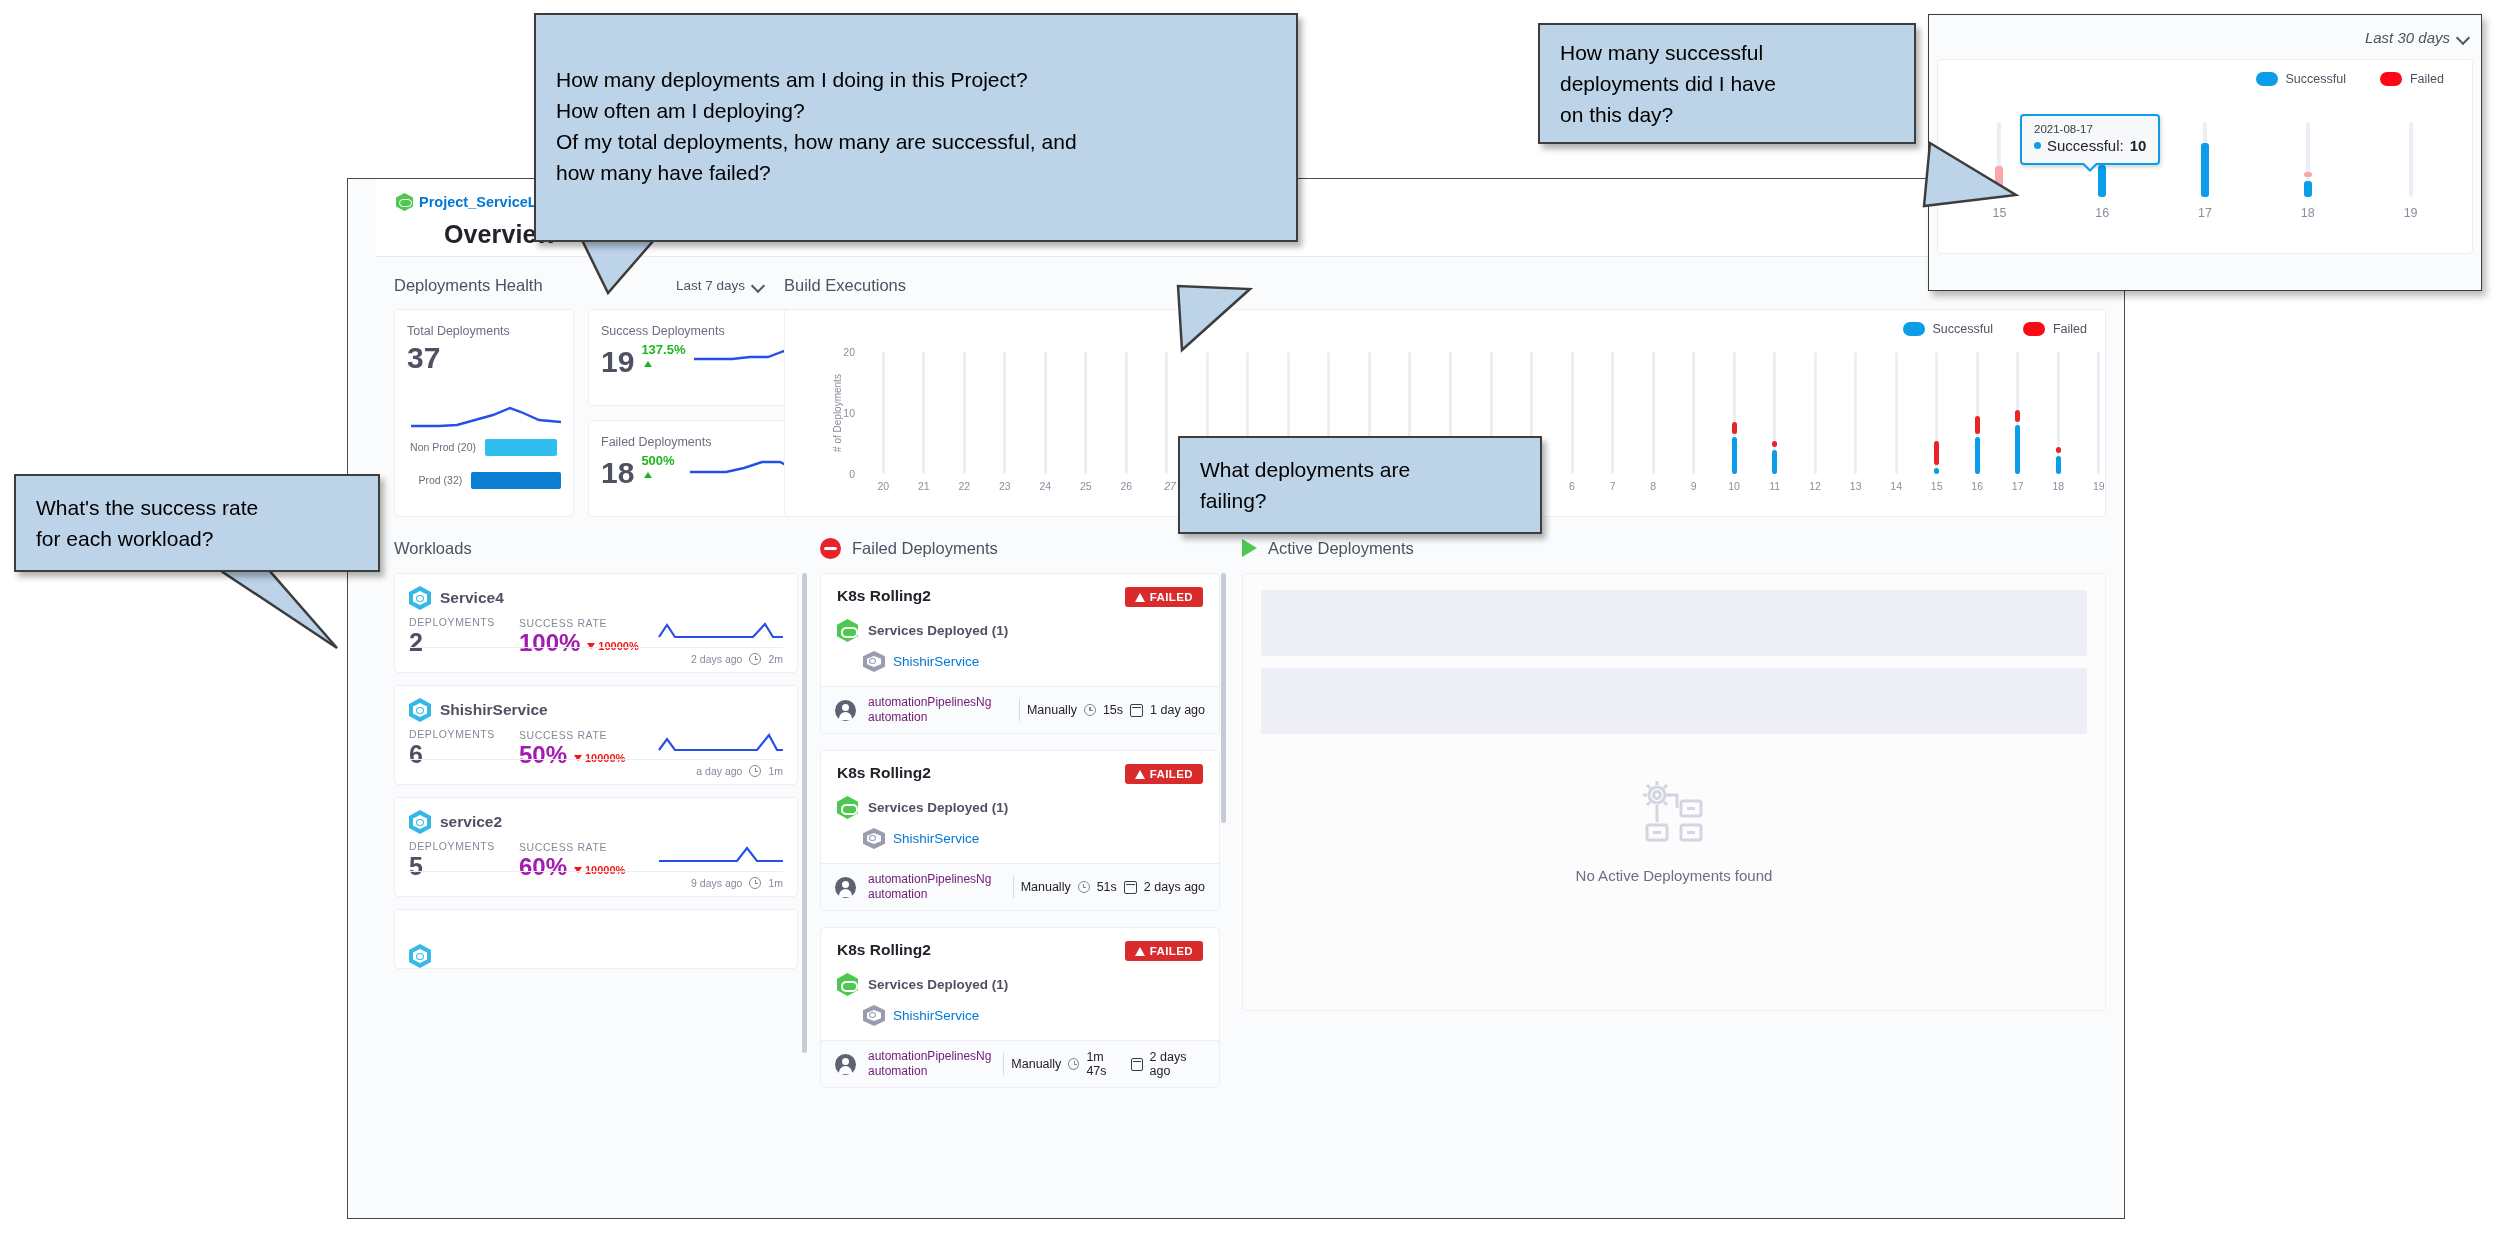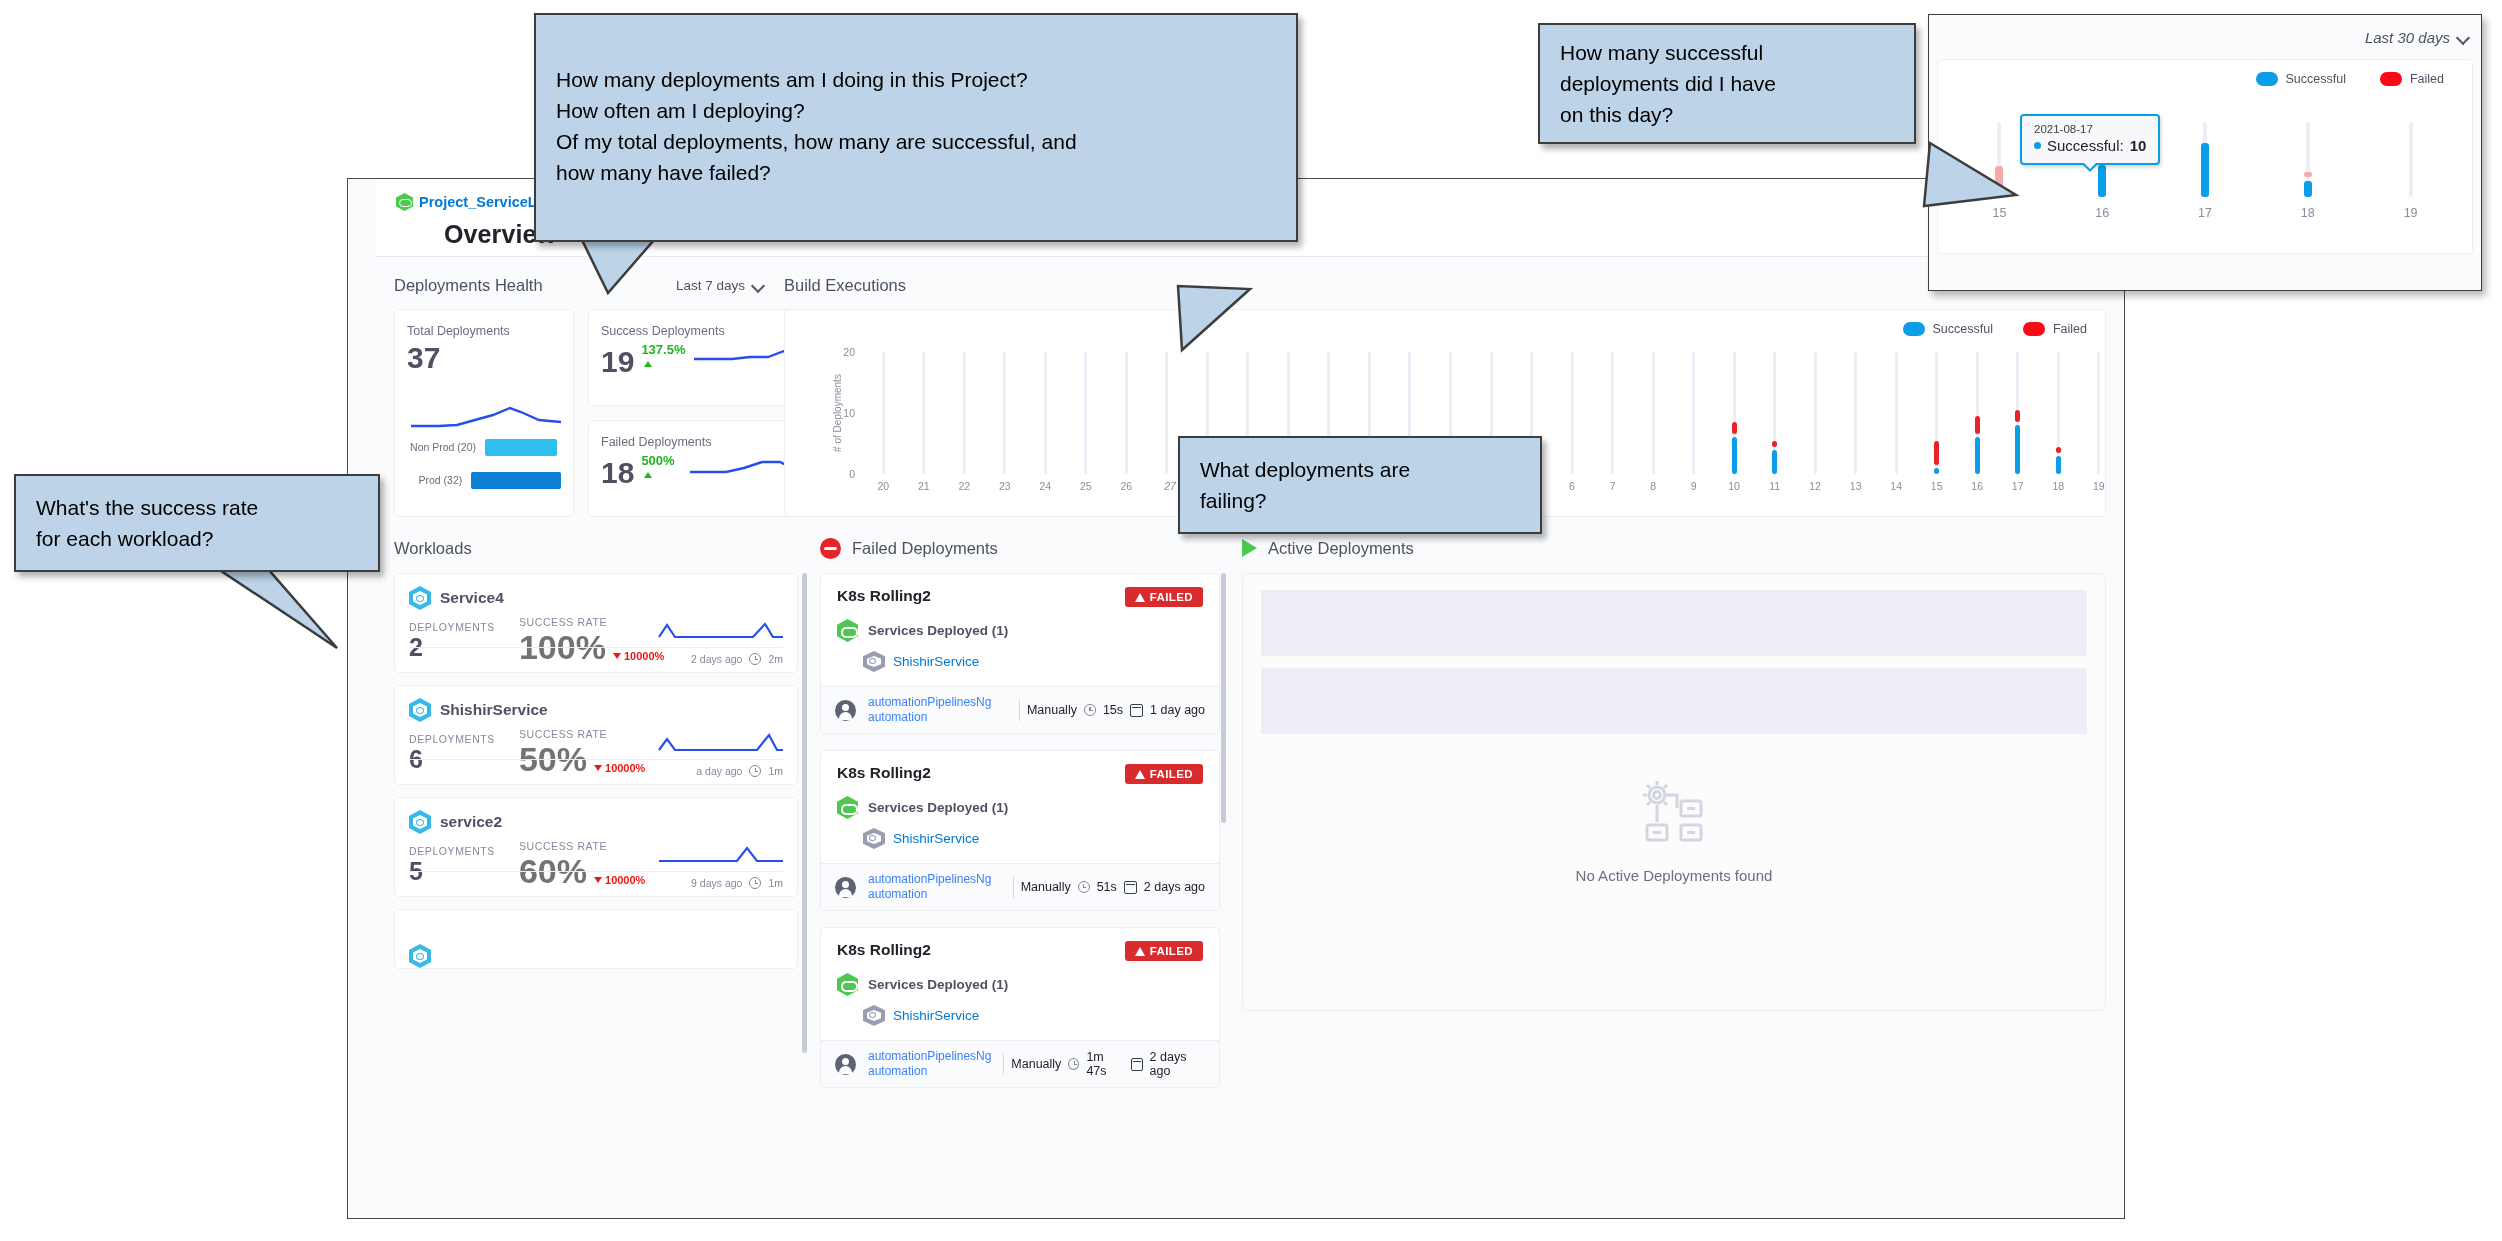--- a/index.html
+++ b/index.html
@@ -139,21 +139,21 @@
     clip-path: polygon(50% 0%, 100% 25%, 100% 75%, 50% 100%, 0% 75%, 0% 25%);
   }
   .hex-dot { position: absolute; left: 7px; top: 8.5px; width: 8px; height: 7px; border: 1.8px solid #36b9e8; border-radius: 50%; z-index: 2;}
   .hex-ico.gray::before { background: #9a9cb0; }
   .hex-ico.gray .hex-dot { border-color: #9a9cb0; }
   .wl-name { font-size: 15.5px; font-weight: 700; color: #4f5162; }
   .wl-stats { display: flex; align-items: center; margin-top: 6px; }
   .wl-stat { margin-right: 24px; }
   .wl-stat .cap { font-size: 10.5px; color: #86889a; letter-spacing: .6px; }
   .wl-dep { font-size: 25px; font-weight: 700; color: #4f5162; }
-  .wl-rate { font-size: 34px; font-weight: 700; color: #737373; }
+  .wl-rate { font-size: 24px; font-weight: 700; color: #a21caf; }
   .wl-delta { font-size: 11px; font-weight: 700; color: #f01717; padding-bottom: 5px; }
   .tri-dn { display:inline-block; width:0; height:0; border-left:4.5px solid transparent; border-right:4.5px solid transparent; border-top:6px solid #f01717; margin-right:3px; vertical-align: 1px;}
   .wl-spark { position: absolute; right: 12px; top: 44px; width: 128px; }
   .wl-foot {
     position: absolute; left: 14px; right: 14px; bottom: 7px;
     border-top: 1px solid #eceef2; padding-top: 5px;
     display: flex; justify-content: flex-end; align-items: center; gap: 7px;
     font-size: 10.5px; color: #86889a;
   }
   .clock {
@@ -185,21 +185,21 @@
   .fd-svc-link { font-size: 13.5px; color: #0278d5; cursor: pointer; }
   .fd-foot {
     background: #fafbfc; border-top: 1px solid #eceef2;
     padding: 8px 14px; display: flex; align-items: center; gap: 12px;
   }
   .avatar {
     width: 21px; height: 21px; border-radius: 50%; background: #5e6273; position: relative; flex:0 0 21px;
   }
   .avatar::before { content:""; position:absolute; left:7px; top:4px; width:7px; height:7px; border-radius:50%; background:#fff; }
   .avatar::after { content:""; position:absolute; left:4px; top:12.5px; width:13px; height:8px; border-radius:7px 7px 0 0; background:#fff; }
-  .fd-user { font-size: 12px; color: #3b82f6; line-height: 1.25; }
+  .fd-user { font-size: 12px; color: #701a75; line-height: 1.25; }
   .fd-meta { display: flex; align-items: center; gap: 7px; font-size: 12.5px; color: #22222a; margin-left: auto; }
   .vbar { width: 1px; height: 22px; background: #d8dae2; }
   .cal { width: 13px; height: 13px; border: 1.4px solid #3b3d4a; border-radius: 2px; position: relative; }
   .cal::before { content:""; position:absolute; left:1px; top:2.4px; right:1px; height:1.4px; background:#3b3d4a; }
 
   .fd-scroll { position: absolute; right: -6px; top: 0; width: 5px; height: 250px; background: #c8cad6; border-radius: 3px; }
   .wl-scroll { position: absolute; right: -9px; top: 0; width: 5px; height: 480px; background: #c8cad6; border-radius: 3px; }
 
   
   .ad-card { height: 438px; border: 1px solid #eceef2; border-radius: 5px; background: #fcfcfd; padding: 16px 18px; position: relative; }

